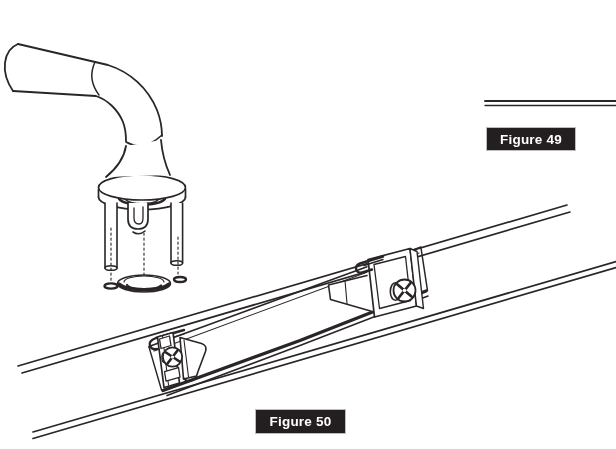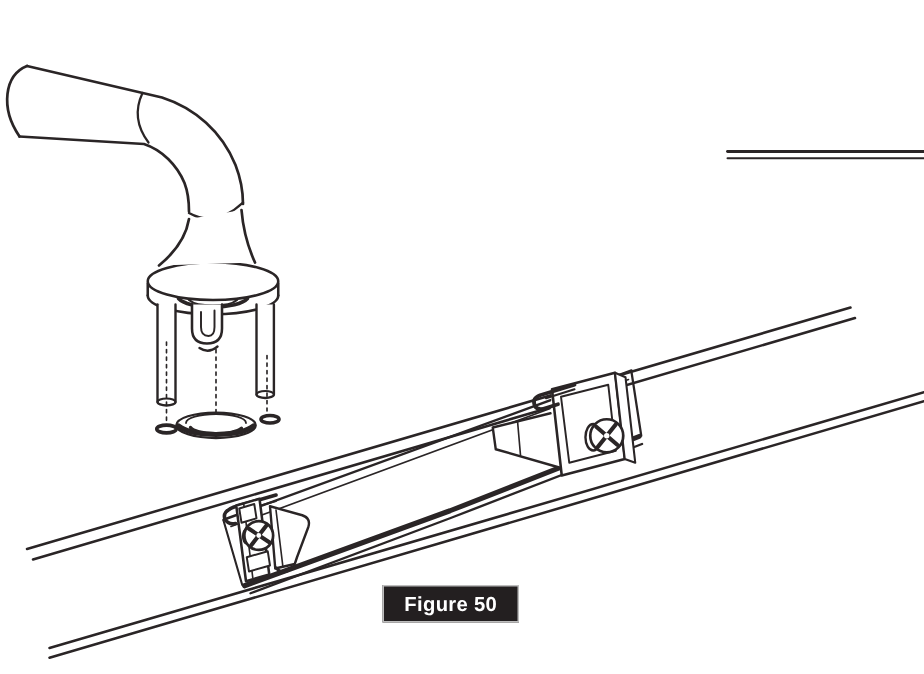--- a/index.html
+++ b/index.html
@@ -9,21 +9,21 @@
   }
   .art { position:absolute; left:0; top:0; }
   .fig-label {
     position:absolute; background:#231f20; color:#ffffff;
     border:1px solid #bdbdbd; box-sizing:border-box;
     display:flex; align-items:center; justify-content:center;
     font-weight:bold; font-size:13.5px; letter-spacing:0.2px;
     font-family:"Liberation Sans", sans-serif;
   }
   #fig49-label { left:486px; top:127px; width:90px; height:24px; }
-  #fig50-label { left:255px; top:390px; width:91px; height:25px; }
+  #fig50-label { left:255px; top:409px; width:91px; height:25px; }
 </style>
 </head>
 <body>
 
 <div class="page">
 
   <svg class="art" width="616" height="449" viewBox="0 0 616 449">
     <g stroke="#2a2526" fill="none" stroke-linecap="round" stroke-linejoin="round">
 
       <g>
@@ -144,16 +144,17 @@
             <circle cx="404.5" cy="290.5" r="11" fill="#ffffff" stroke-width="1.8"></circle>
             <path d="M 397.5 284.5 L 411.5 296.5" stroke-width="2.8"></path>
             <path d="M 410.5 283 L 398.5 298" stroke-width="2.8"></path>
             <circle cx="404.5" cy="290.5" r="1.8" fill="#ffffff" stroke="none"></circle>
           </g>
         </g>
       </g>
     </g>
   </svg>
 
+  <div class="fig-label" id="fig49-label">Figure 49</div>
 
   <div class="fig-label" id="fig50-label">Figure 50</div>
 
 </div>
 
 </body></html>

